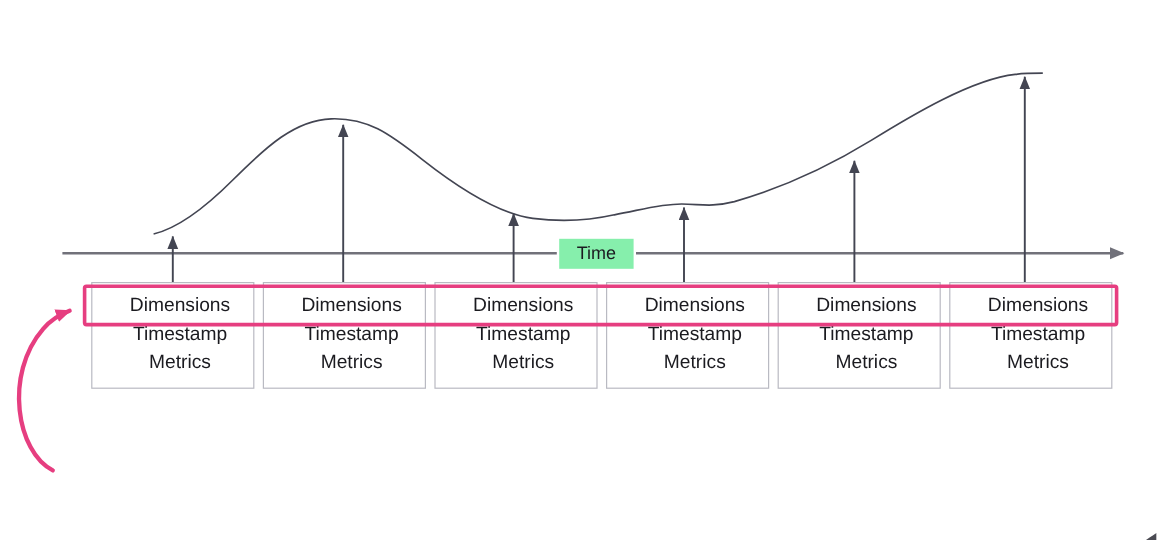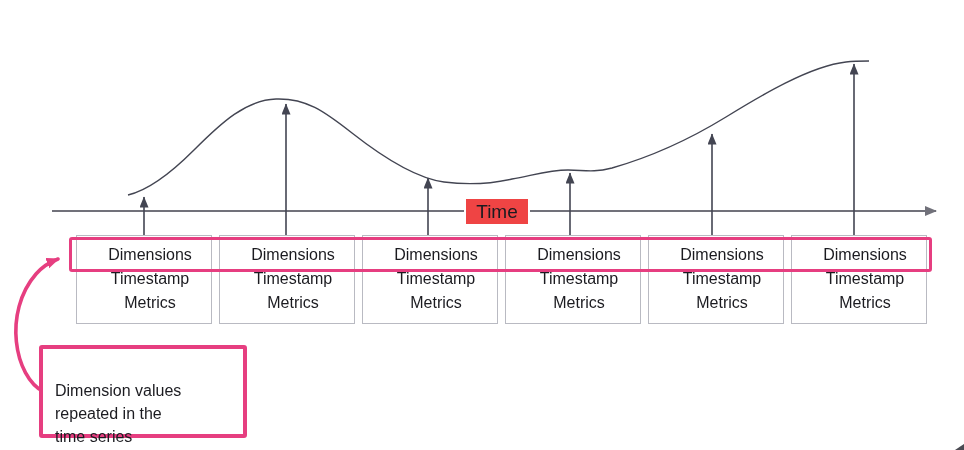--- a/index.html
+++ b/index.html
@@ -32,22 +32,22 @@
   .varrow{fill:none;stroke:var(--curve-dark);stroke-width:1.6;}
   .mk-dark{fill:var(--curve-dark);}
   .mk-gray{fill:var(--axis-gray);}
   .mk-pink{fill:var(--accent-pink);}
   .pink-arrow{fill:none;stroke:var(--accent-pink);stroke-width:3.6;stroke-linecap:round;}
 
   .axis-label{
     position:absolute;
     left:466px;top:199px;width:62px;height:25px;
     line-height:25px;text-align:center;
-    font-size:19px;color:var(--text-dark);
-    background:#ef4444;
+    font-size:15px;color:var(--text-dark);
+    background:#86efac;
     z-index:2;
   }
 
   .records-row{
     position:absolute;left:76px;top:235px;
     display:flex;
     z-index:1;
   }
   .record-box{
     width:136px;height:89px;
@@ -160,21 +160,16 @@
     </div>
     <div class="record-box">
       <div>Dimensions</div>
       <div>Timestamp</div>
       <div>Metrics</div>
     </div>
   </div>
 
   <div class="dimensions-highlight"></div>
 
-  <div class="callout">
-    <span>Dimension values
-repeated in the
-time series</span>
-  </div>
 
   <div class="corner-artifact"></div>
 
 </div>
 
 </body></html>

